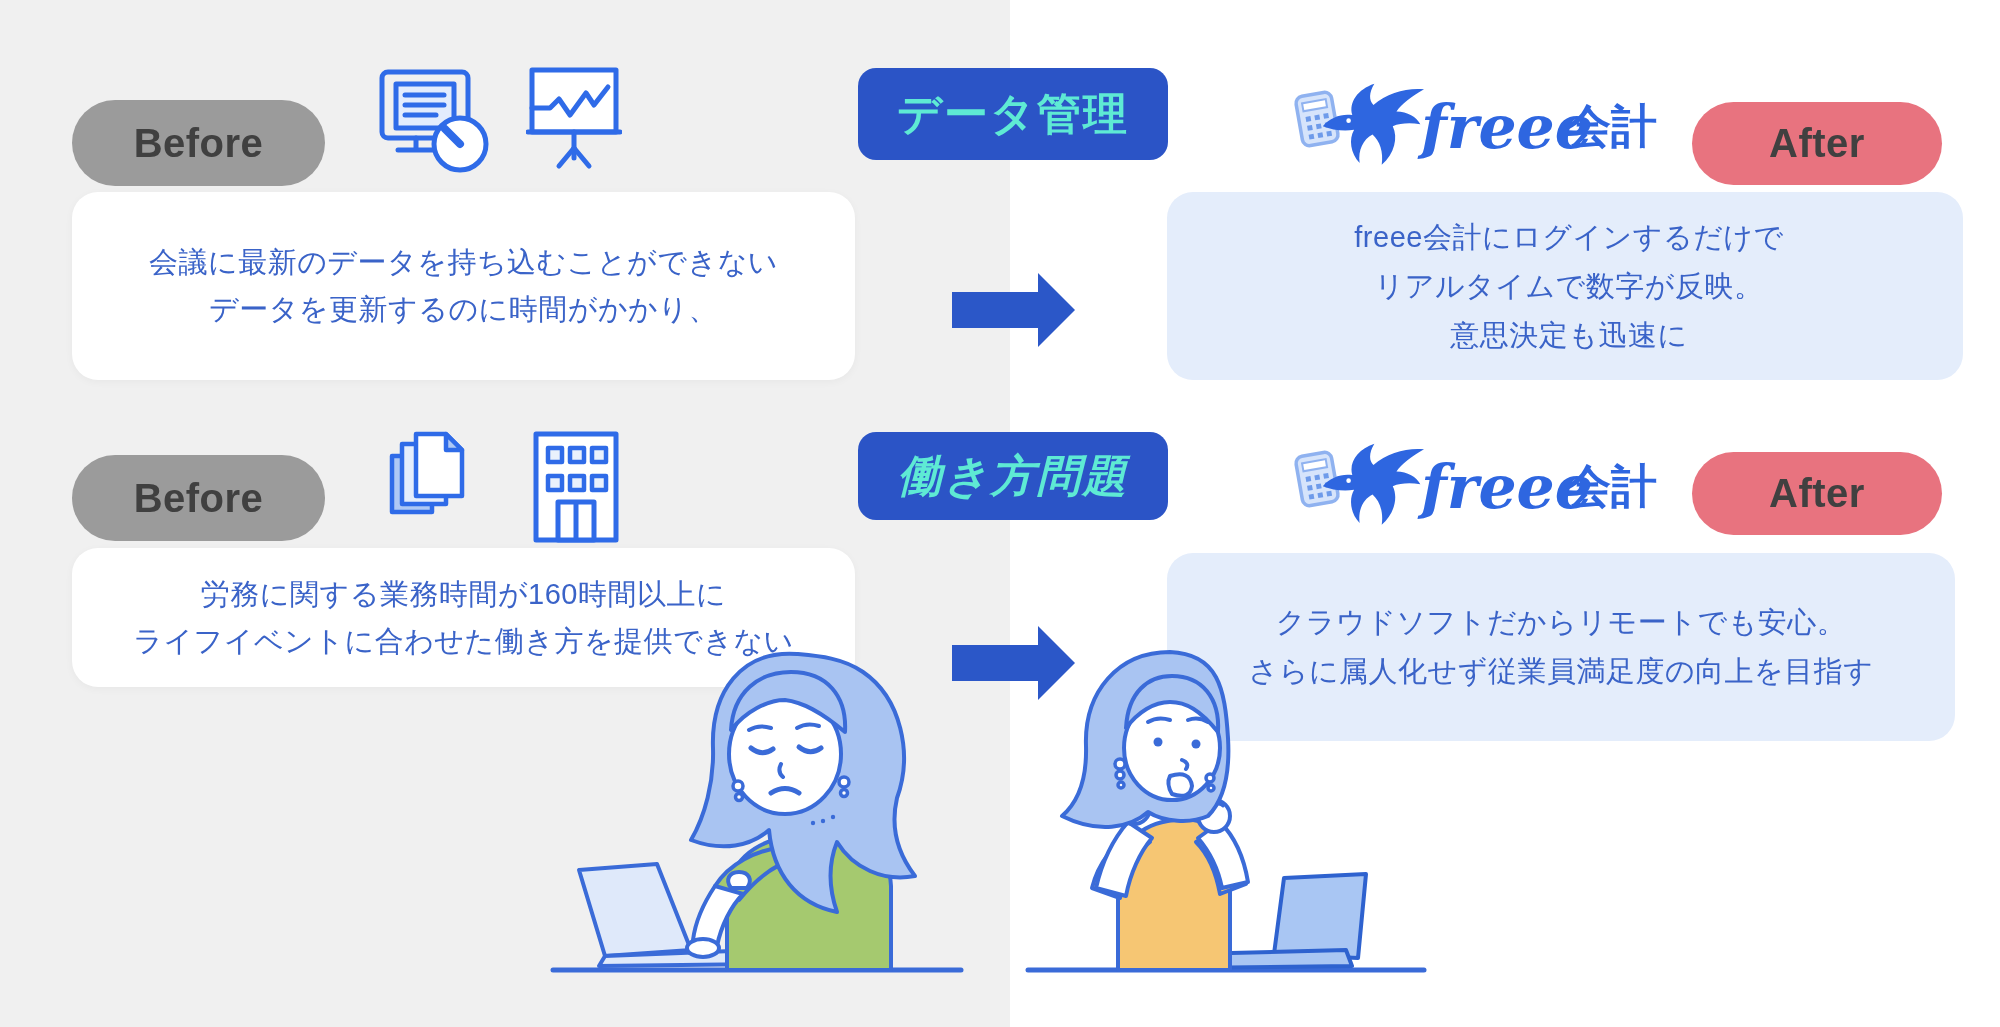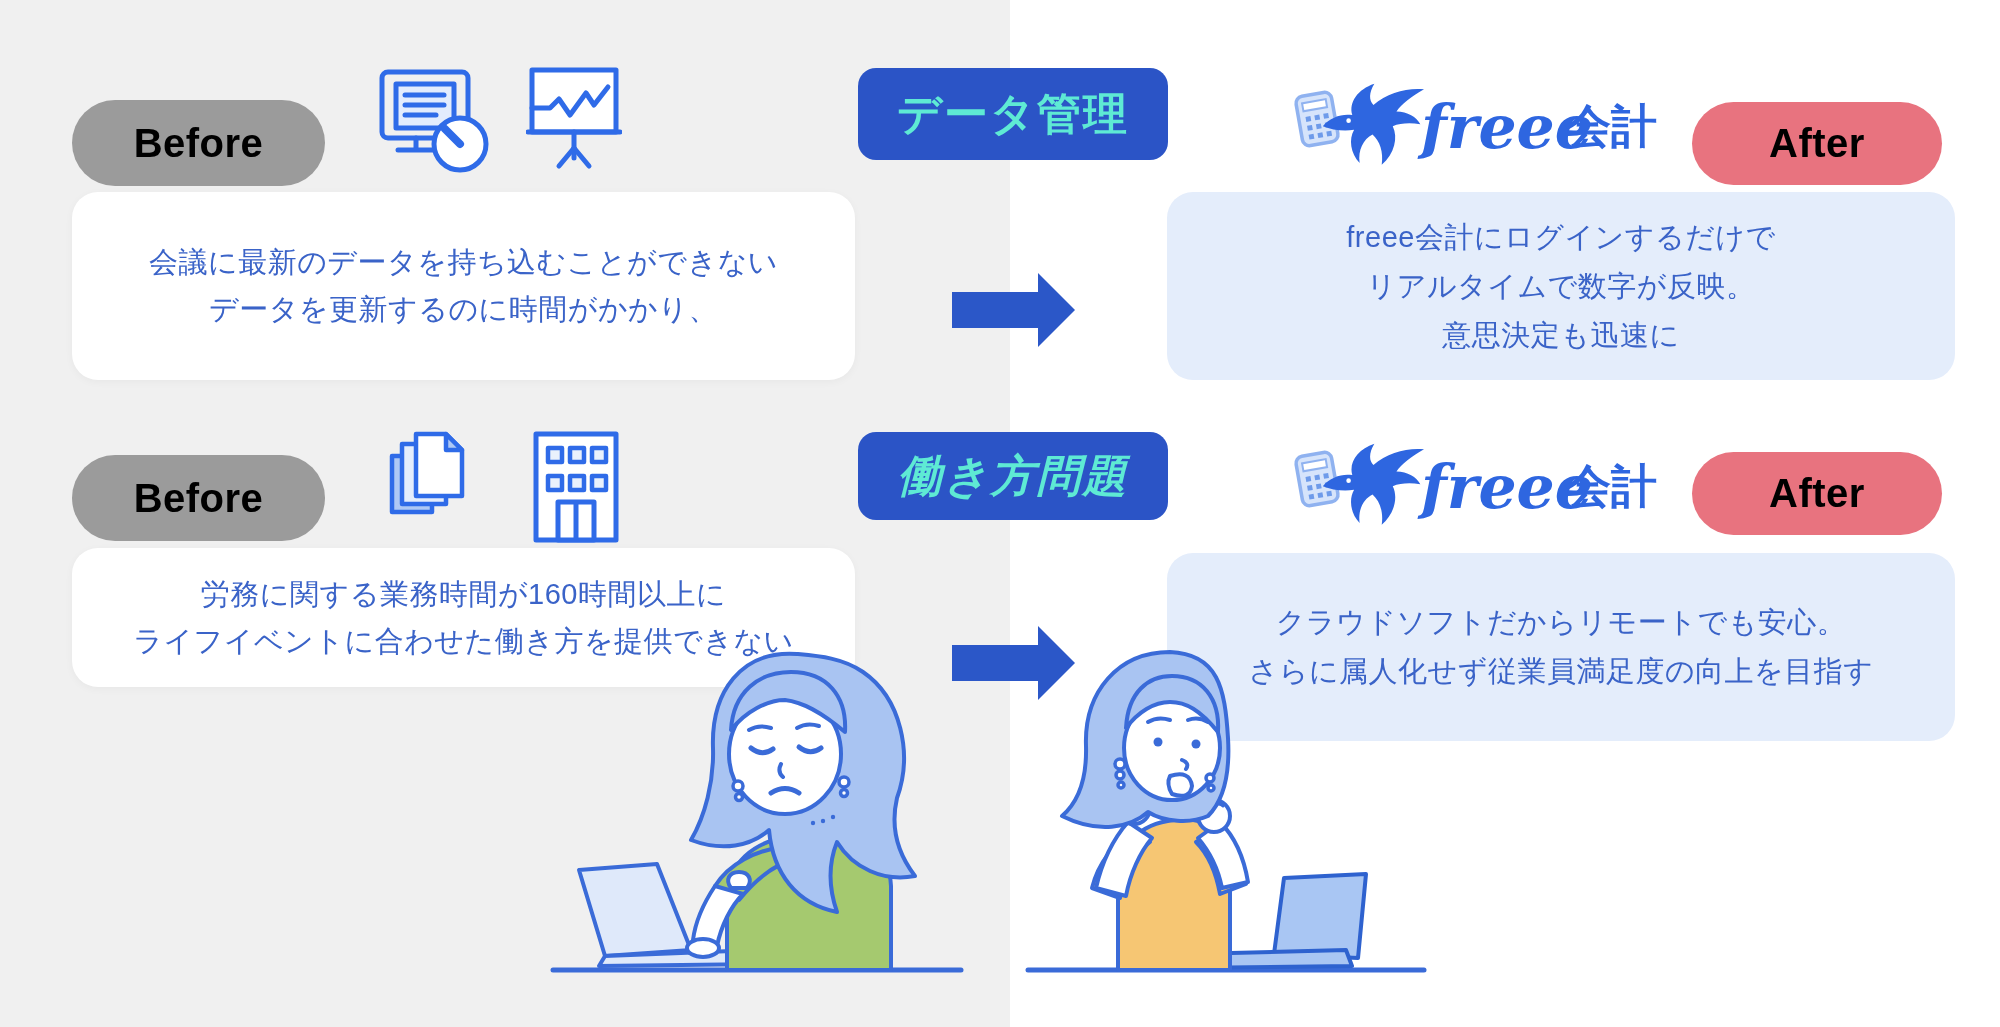--- a/index.html
+++ b/index.html
@@ -1,21 +1,21 @@
 <!DOCTYPE html>
 <html><head>
 <meta charset="utf-8">
 <style>
   html,body{margin:0;padding:0;}
   body{font-family:"Liberation Sans","DejaVu Sans",sans-serif;}
   .canvas{position:relative;width:2000px;height:1027px;overflow:hidden;background:#FFFFFF;}
   .bg-left{position:absolute;left:0;top:0;width:1010px;height:1027px;background:#F0F0F0;}
   .bg-right{position:absolute;left:1010px;top:0;width:990px;height:1027px;background:#FFFFFF;}
   .abs{position:absolute;}
-  .pill{display:flex;align-items:center;justify-content:center;color:#000000;
+  .pill{display:flex;align-items:center;justify-content:center;color:#404040;
         font-weight:bold;font-size:40px;letter-spacing:0.5px;border-radius:46px;}
   .pill-before{background:#9B9B9B;}
   .pill-after{background:#E8737F;}
   .topic-badge{display:flex;align-items:center;justify-content:center;background:#2B54C6;
         color:#5eead4;font-weight:bold;font-size:44px;border-radius:18px;letter-spacing:2px;}
   .card{display:flex;flex-direction:column;align-items:center;justify-content:center;
         border-radius:26px;color:#3A63C8;font-size:29px;font-weight:500;letter-spacing:0.5px;}
   .card-problem{background:#FFFFFF;box-shadow:0 2px 8px rgba(0,0,0,0.04);line-height:47px;}
   .card-solution{background:#E4EDFB;line-height:49px;}
   .card span{display:block;text-align:center;white-space:nowrap;}
@@ -96,21 +96,21 @@
     <span>会議に最新のデータを持ち込むことができない</span>
     <span>データを更新するのに時間がかかり、</span>
   </div>
 
   <div class="abs" style="left:952px;top:273px;">
     <svg width="123" height="74" viewBox="0 0 123 74">
       <polygon points="0,19 86,19 86,0 123,37 86,74 86,55 0,55" fill="#2B57C8"></polygon>
     </svg>
   </div>
 
-  <div class="abs card card-solution" style="left:1167px;top:192px;width:788px;height:188px;">
+  <div class="abs card card-solution" style="left:1167px;top:192px;width:788px;height:188px;padding-left:8px;">
     <span>freee会計にログインするだけで</span>
     <span>リアルタイムで数字が反映。</span>
     <span>意思決定も迅速に</span>
   </div>
 
   <div class="abs pill pill-before" style="left:72px;top:455px;width:253px;height:86px;">
     <span>Before</span>
   </div>
 
   <div class="abs" style="left:388px;top:430px;">

